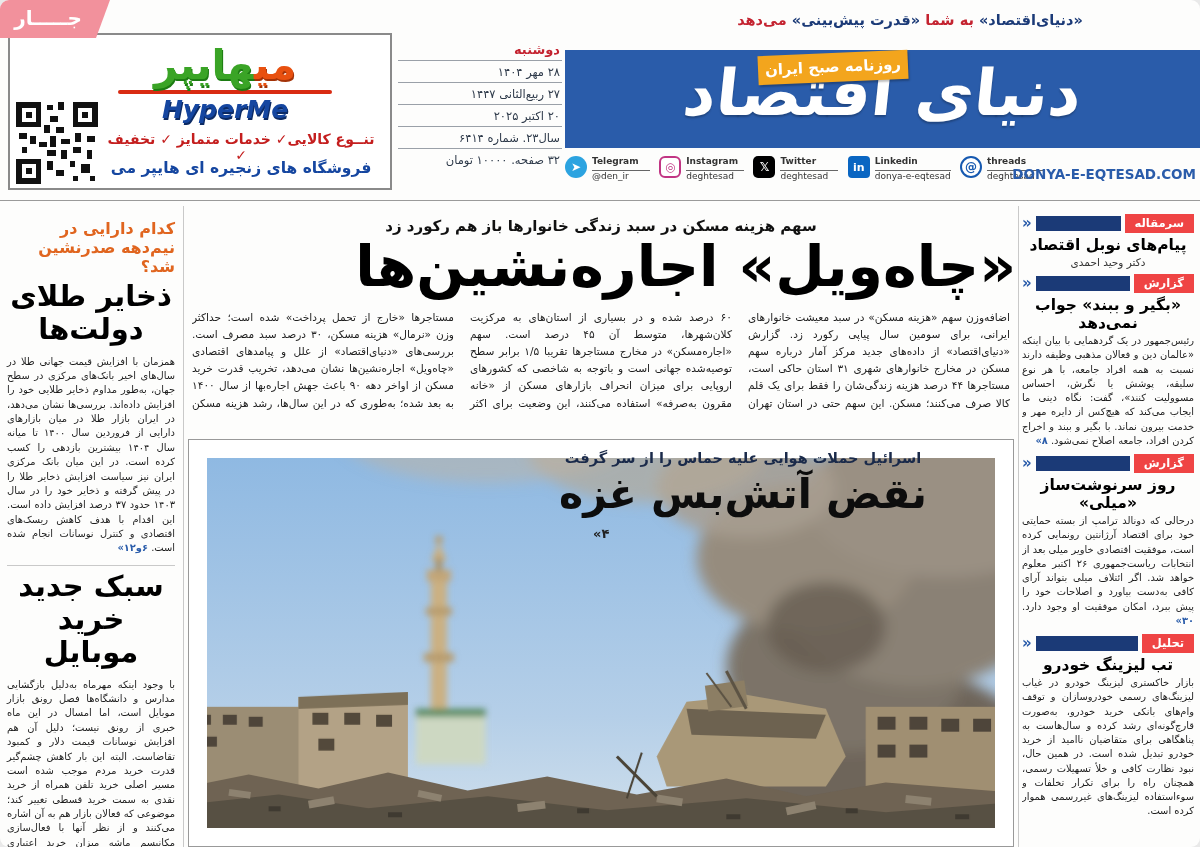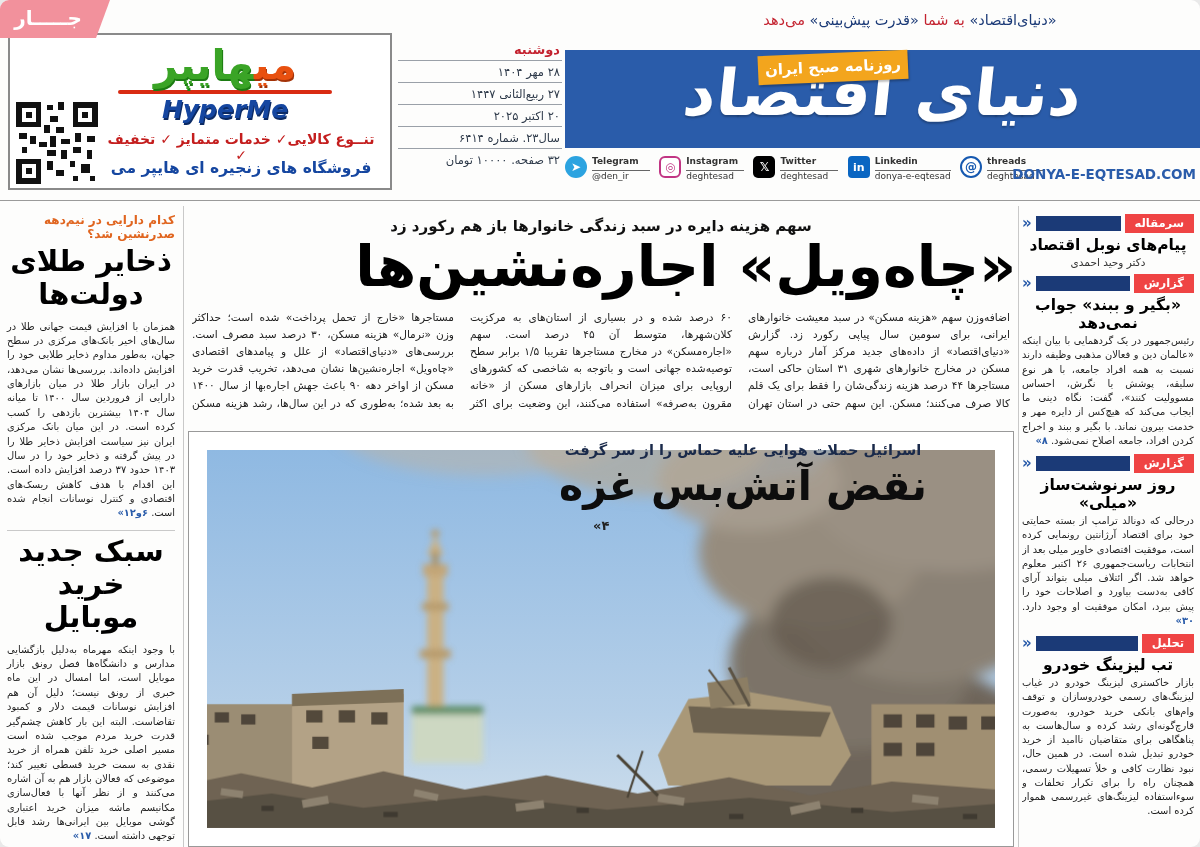--- a/index.html
+++ b/index.html
@@ -29,21 +29,21 @@
   .dateblock div.row { border-top:1px solid #9aa0a8; padding:4px 2px 3px; }
 
   .band { position:absolute; left:565px; top:50px; width:635px; height:98px; background:#2a5caa; }
   .logo-text { position:absolute; left:565px; top:56px; width:635px; text-align:center; color:#fff;
                font-size:64px; font-weight:bold; transform:skewX(-6deg); direction:rtl; letter-spacing:-3px;
                text-shadow:0 2px 2px rgba(0,0,0,.25); z-index:3; }
   .badge { position:absolute; left:758px; top:53px; width:150px; height:29px; background:#f3a51d; color:#fff;
            font-weight:bold; font-size:15px; text-align:center; line-height:29px; transform:rotate(-2.5deg);
            direction:rtl; z-index:4; box-shadow:1px 2px 2px rgba(0,0,0,.25); }
   .tagline { position:absolute; left:680px; top:12px; width:460px; text-align:center; direction:rtl;
-             font-size:14.5px; font-weight:normal; }
+             font-size:14.5px; font-weight:bold; }
   .tagline .navy { color:#1b3a77; } .tagline .red { color:#c42330; }
 
   .socials { position:absolute; left:565px; top:156px; width:480px; display:flex; justify-content:space-between; }
   .social { display:flex; align-items:flex-start; gap:5px; }
   .s-ico { width:22px; height:22px; border-radius:50%; display:flex; align-items:center; justify-content:center;
            font-size:12px; font-weight:bold; color:#fff; flex:0 0 22px; }
   .s-txt { font-size:9px; color:#333; line-height:1.25; }
   .s-txt .n { font-weight:bold; border-bottom:1px solid #666; display:block; padding-bottom:3px; min-width:58px; }
   .website { position:absolute; right:4px; top:166px; color:#2a5caa; font-weight:bold; font-size:13.5px;padding-left:48px; }
 
@@ -51,21 +51,21 @@
   .vdiv { position:absolute; top:206px; bottom:0; width:1px; background:#c9c9c9; }
 
   
   .center { position:absolute; left:186px; top:205px; width:830px; bottom:0; display:flex; flex-direction:column; }
   .lead-kicker { text-align:center; direction:rtl; font-size:15px; font-weight:bold; color:#111; margin-top:12px; }
   .lead-head { text-align:right; direction:rtl; font-size:57px; font-weight:bold; color:#000; line-height:1.05;
                margin-top:2px; letter-spacing:-2px; }
   .lead-body { direction:rtl; text-align:justify; font-size:10.6px; line-height:1.62; color:#1d1d1d;
                column-count:3; column-gap:16px; height:118px; overflow:hidden; margin:12px 6px 0; }
   .ref { color:#2a5caa; font-weight:bold; direction:ltr; unicode-bidi:bidi-override; display:inline-block; }
-  .photo-frame { flex:1; margin:4px 2px 0; border:1px solid #999; background:#fff; padding:18px; position:relative; overflow:hidden; }
+  .photo-frame { flex:1; margin:12px 2px 0; border:1px solid #999; background:#fff; padding:18px; position:relative; overflow:hidden; }
   .photo-frame svg { width:100%; height:100%; display:block; }
   .photo-overlay { position:absolute; right:50px; top:10px; width:440px; text-align:center; direction:rtl; }
   .po-kicker { font-size:14.5px; font-weight:bold; color:#1a2a4a; }
   .po-head { font-size:41px; font-weight:bold; color:#0d0d0d; margin-top:4px; letter-spacing:-1px; }
   .po-ref { display:block; text-align:left; margin:8px 0 0 70px; color:#222; font-size:13px; font-weight:bold; }
 
   
   .sec-head { display:flex; direction:rtl; align-items:center; gap:4px; margin:6px 0 3px; }
   .sec-label { background:#ef4444; color:#fff; font-weight:bold; font-size:11.5px; padding:2px 10px 3px; }
   .sec-bar { flex:1; height:15px; background:#1b3a77; }
@@ -79,21 +79,21 @@
               background:linear-gradient(180deg,#dfe7ee 0%,#c5d2dd 60%,#3f5a78 100%); position:relative; }
   .sb-photo:before { content:""; position:absolute; left:14px; top:8px; width:26px; height:30px; border-radius:50% 50% 46% 46%;
               background:#caa285; }
   .sb-photo:after { content:""; position:absolute; left:8px; top:36px; width:40px; height:30px; border-radius:12px 12px 0 0;
               background:#2e4f75; }
   .sb-body { text-align:justify; font-size:9.9px; line-height:1.44; color:#1d1d1d; }
   .clearfix:after { content:""; display:block; clear:both; }
 
   
   .leftcol { position:absolute; left:0; top:205px; width:182px; bottom:0; direction:rtl; padding:0 7px; overflow:hidden; }
-  .lk { color:#e0651f; font-size:12px; font-weight:bold; margin-top:8px; }
+  .lk { color:#e0651f; font-size:16px; font-weight:bold; margin-top:14px; }
   .l-head { font-size:29px; font-weight:bold; color:#000; text-align:center; line-height:1.15; margin:4px 0 8px; letter-spacing:-1px; }
   .l-body { text-align:justify; font-size:9.9px; line-height:1.45; color:#1d1d1d; }
   .l-div { border-top:1px solid #c9c9c9; margin:9px 0 2px; }
 </style>
 </head>
 <body>
 
 <div class="page">
 
   <div class="ribbon">جـــــار</div>
@@ -183,21 +183,21 @@
       <span class="s-txt"><span class="n">threads</span><span>deghtesad</span></span>
     </div>
   </div>
   <div class="website">DONYA-E-EQTESAD.COM</div>
 
   <div class="rule-h"></div>
   <div class="vdiv" style="left:183px"></div>
   <div class="vdiv" style="left:1018px"></div>
 
   <section class="center">
-    <div class="lead-kicker">سهم هزینه دایره در سبد زندگی خانوارها باز هم رکورد زد</div>
+    <div class="lead-kicker">سهم هزینه مسکن در سبد زندگی خانوارها باز هم رکورد زد</div>
     <div class="lead-head">«چاه‌ویل» اجاره‌نشین‌ها</div>
     <div class="lead-body">
       <span>اضافه‌وزن سهم «هزینه مسکن» در سبد معیشت خانوارهای ایرانی، برای سومین سال پیاپی رکورد زد. گزارش «دنیای‌اقتصاد» از داده‌های جدید مرکز آمار درباره سهم مسکن در مخارج خانوارهای شهری ۳۱ استان حاکی است، مستاجرها ۴۴ درصد هزینه زندگی‌شان را فقط برای یک قلم کالا صرف می‌کنند؛ مسکن. این سهم حتی در استان تهران ۶۰ درصد شده و در بسیاری از استان‌های به مرکزیت کلان‌شهرها، متوسط آن ۴۵ درصد است. سهم «اجاره‌مسکن» در مخارج مستاجرها تقریبا ۱/۵ برابر سطح توصیه‌شده جهانی است و باتوجه به شاخصی که کشورهای اروپایی برای میزان انحراف بازارهای مسکن از «خانه مقرون به‌صرفه» استفاده می‌کنند، این وضعیت برای اکثر مستاجرها «خارج از تحمل پرداخت» شده است؛ حداکثر وزن «نرمال» هزینه مسکن، ۳۰ درصد سبد مصرف است. بررسی‌های «دنیای‌اقتصاد» از علل و پیامدهای اقتصادی «چاه‌ویل» اجاره‌نشین‌ها نشان می‌دهد، تخریب قدرت خرید مسکن از اواخر دهه ۹۰ باعث جهش اجاره‌بها از سال ۱۴۰۰ به بعد شده؛ به‌طوری که در این سال‌ها، رشد هزینه مسکن بیش از رشد درآمد خانوار بوده است. تبعات «چاه‌ویل» مسکن، در سایر بازارهای مصرفی و بخش‌های اقتصادی به شکل رکود نسبی خرید و تولید قابل ردیابی است.</span>
       
     </div>
 
     <div class="photo-frame">
       <svg viewBox="0 0 828 372" preserveAspectRatio="xMidYMid slice">
         <defs>
           <linearGradient id="sky" x1="0" y1="0" x2="0" y2="1">

